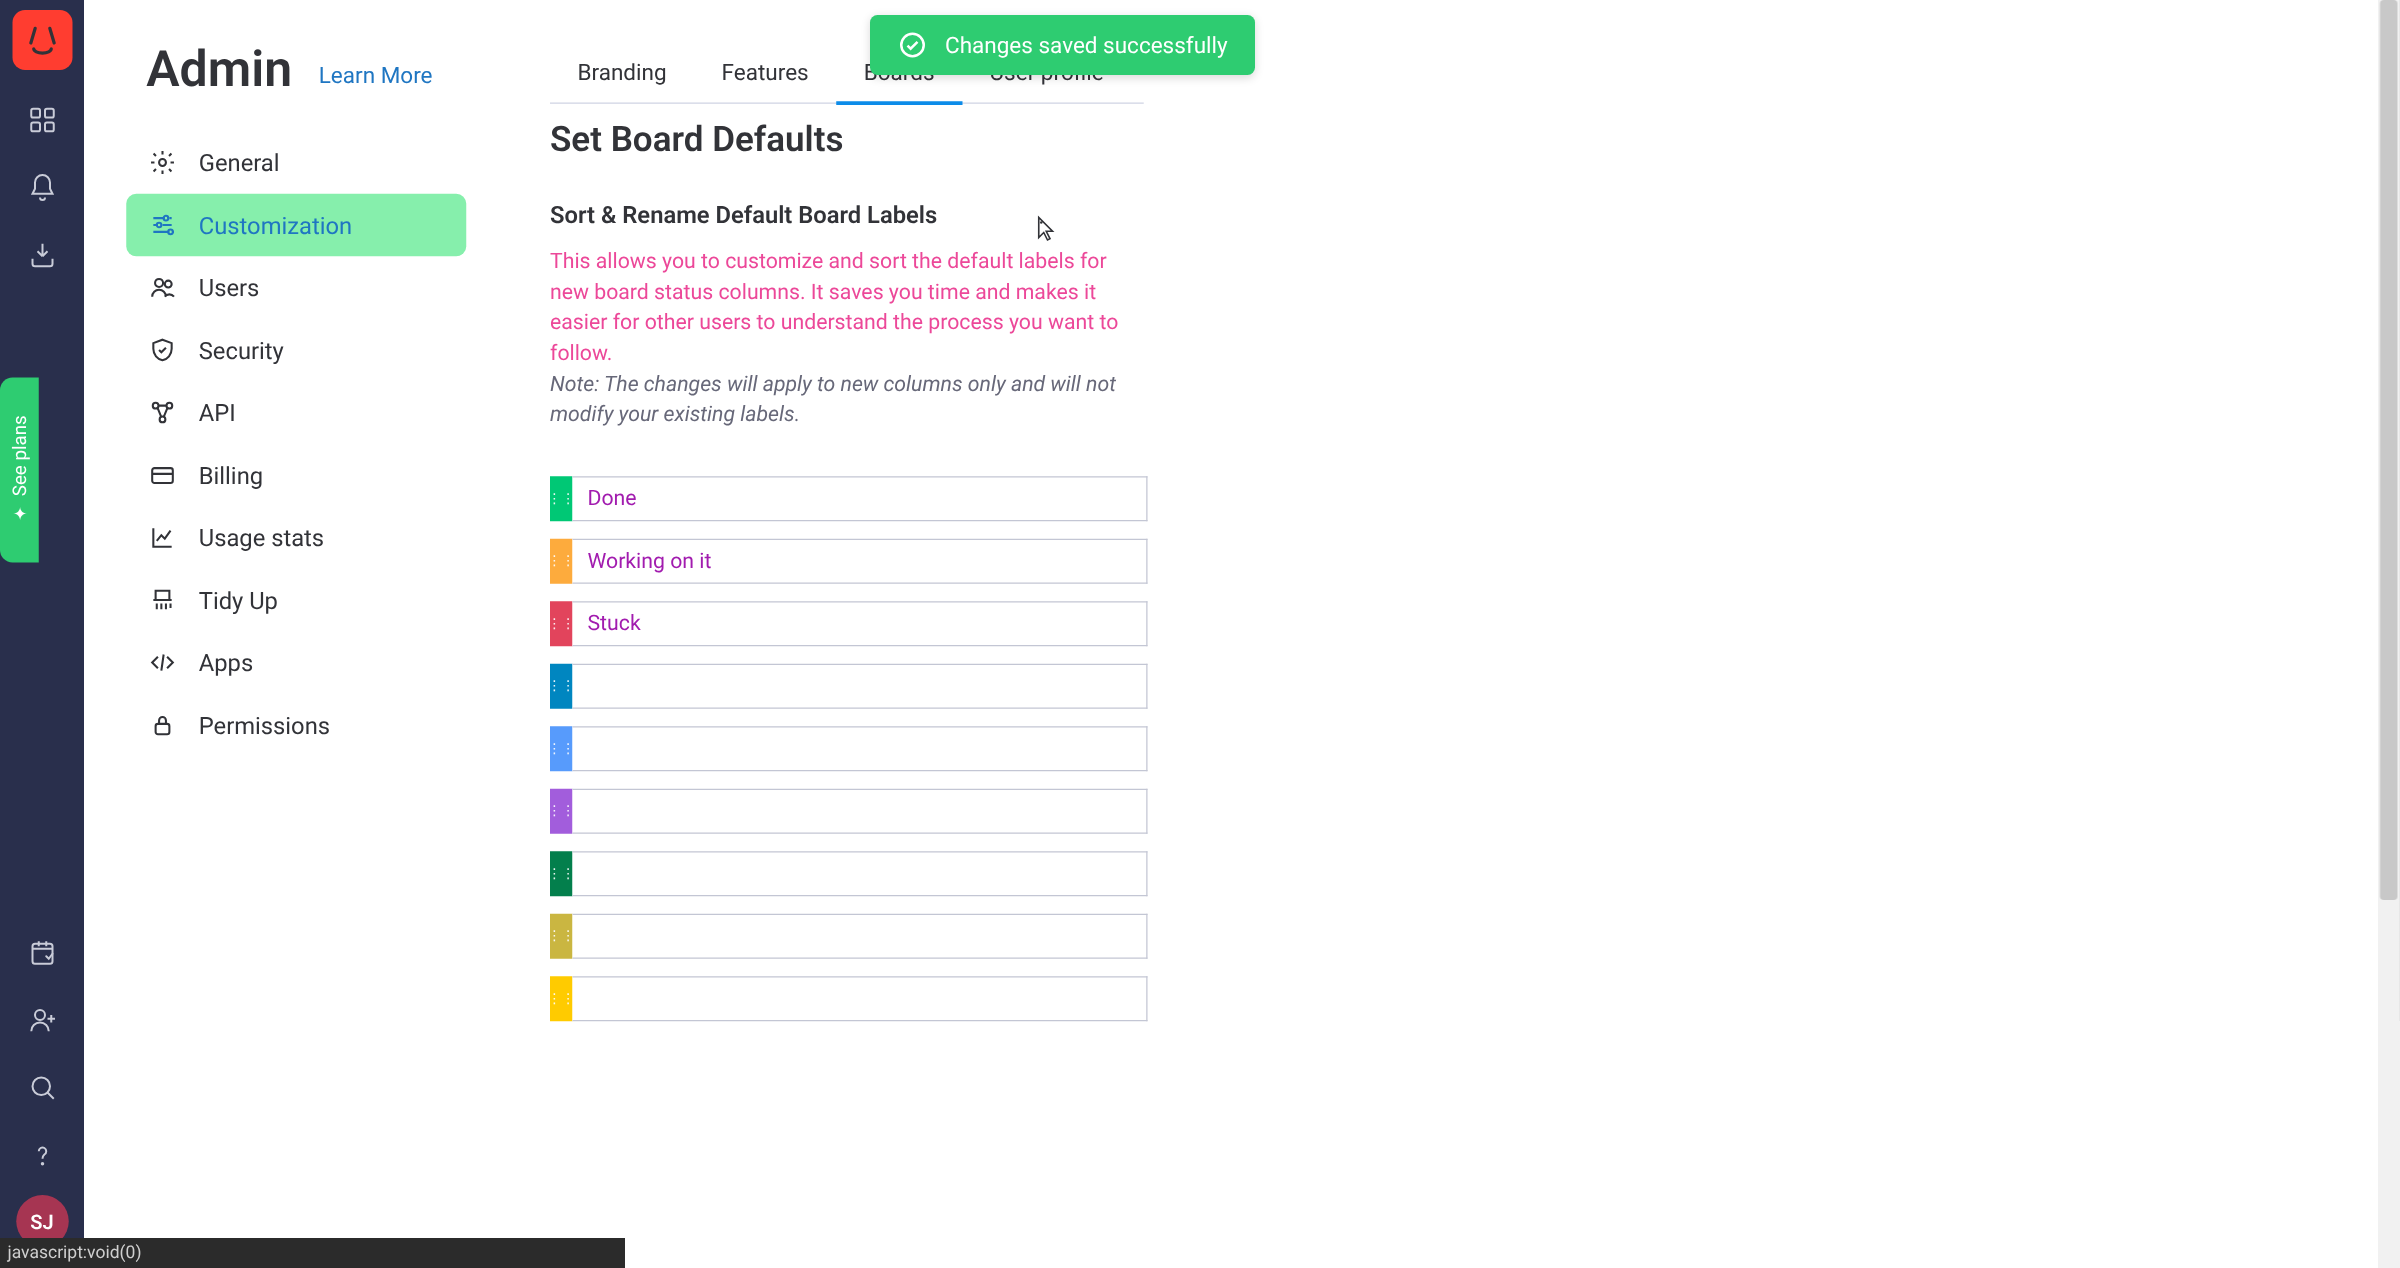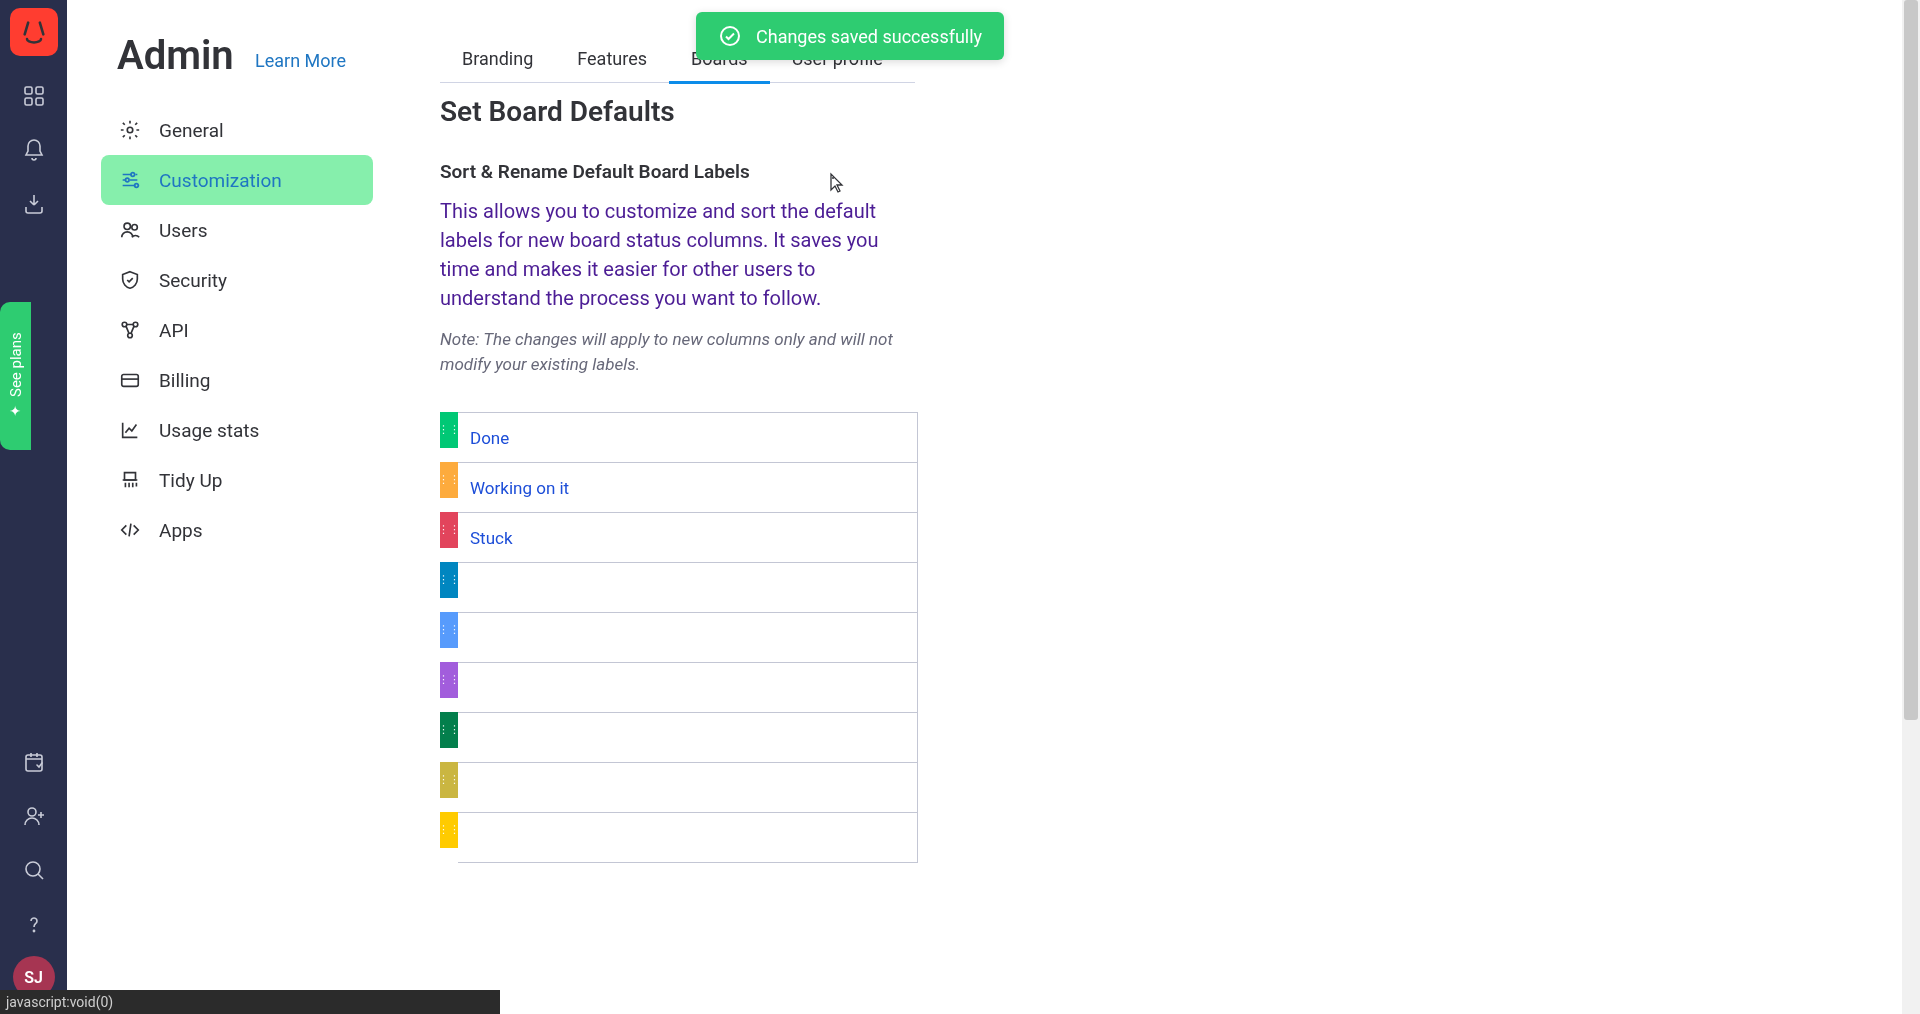--- a/index.html
+++ b/index.html
@@ -77,32 +77,32 @@
   background: #2ecc71; color: #fff; border-radius: 6px;
   display: flex; align-items: center; gap: 14px; padding: 0 22px;
   font-size: 18px; box-shadow: 0 2px 8px rgba(0,0,0,0.15);
 }
 .toast svg { width: 24px; height: 24px; stroke: #fff; fill: none; stroke-width: 2; }
 
 
 .content { position: absolute; left: 440px; top: 95px; width: 478px; }
 .h1 { font-size: 28px; font-weight: 600; color: #323338; margin-bottom: 32px; }
 .h2 { font-size: 19px; font-weight: 600; color: #323338; margin-bottom: 14px; }
-.desc { font-size: 20px; color: #4c1d95; line-height: 1.45; margin-bottom: 14px; }
+.desc { font-size: 17px; color: #ec4899; line-height: 1.45; }
 .note { font-size: 17px; color: #676879; font-style: italic; line-height: 1.45; margin-bottom: 36px; }
 
 .label-list { display: flex; flex-direction: column; gap: 14px; }
 .label-row { display: flex; height: 36px; }
 .drag-handle {
   width: 18px; height: 36px; display: flex; align-items: center; justify-content: center;
   cursor: grab; color: rgba(255,255,255,0.9); font-size: 11px; line-height: 6px;
 }
 .label-input {
-  flex: 1; height: 51px; border: 1px solid #c3c6d4; border-left: none;
-  padding: 0 12px; font-size: 17px; color: #1d4ed8; outline: none;
+  flex: 1; height: 36px; border: 1px solid #c3c6d4; border-left: none;
+  padding: 0 12px; font-size: 17px; color: #a21caf; outline: none;
 }
 
 
 .cursor-hint {
   position: absolute; left: 827px; top: 172px; width: 18px; height: 22px;
   pointer-events: none;
 }
 
 
 .statusbar {
@@ -252,20 +252,27 @@
         <path d="M6 4h12v8H6z"></path>
         <path d="M4 12h16M7 15v5M11 15v5M15 15v5M19 15v4"></path>
       </svg>
     <span>Tidy Up</span>
   </div>
   <div class="side-item">
     <svg viewBox="0 0 24 24">
         <path d="M8 7l-5 5 5 5M16 7l5 5-5 5M13 5l-2 14"></path>
       </svg>
     <span>Apps</span>
+  </div>
+  <div class="side-item">
+    <svg viewBox="0 0 24 24">
+        <rect x="6" y="11" width="12" height="9" rx="2"></rect>
+        <path d="M9 11V8a3 3 0 0 1 6 0v3"></path>
+      </svg>
+    <span>Permissions</span>
   </div>
 </div>
 
 <div class="tabs">
   <div class="tab">Branding</div>
   <div class="tab">Features</div>
   <div class="tab active">Boards</div>
   <div class="tab">User profile</div>
 </div>
 

